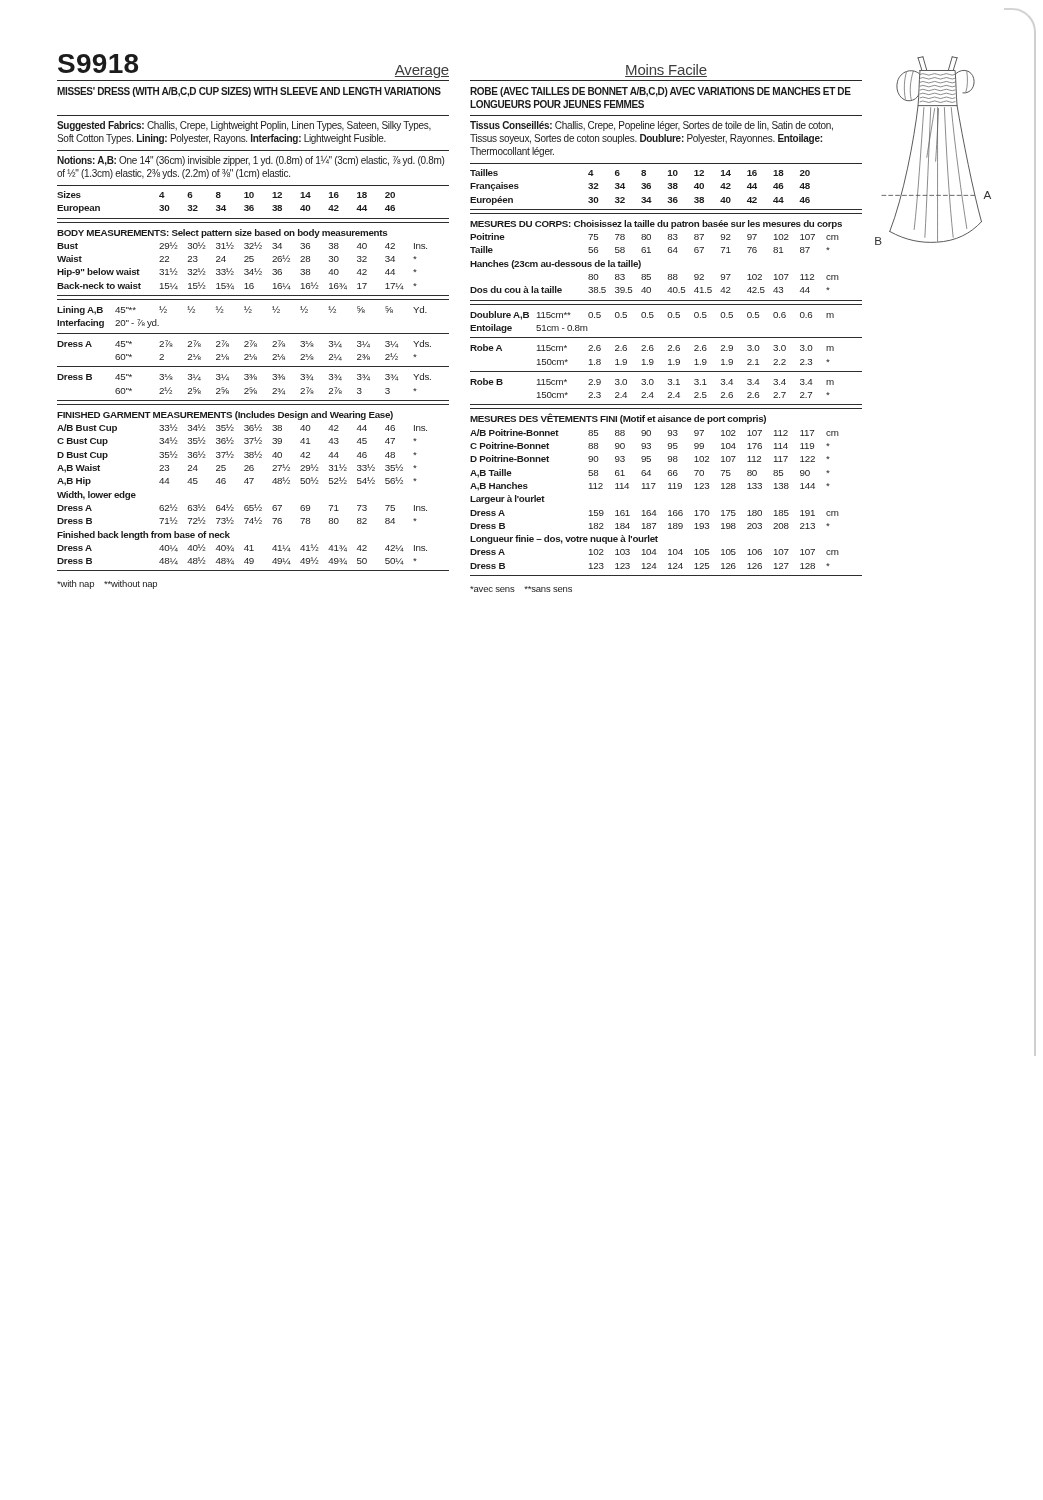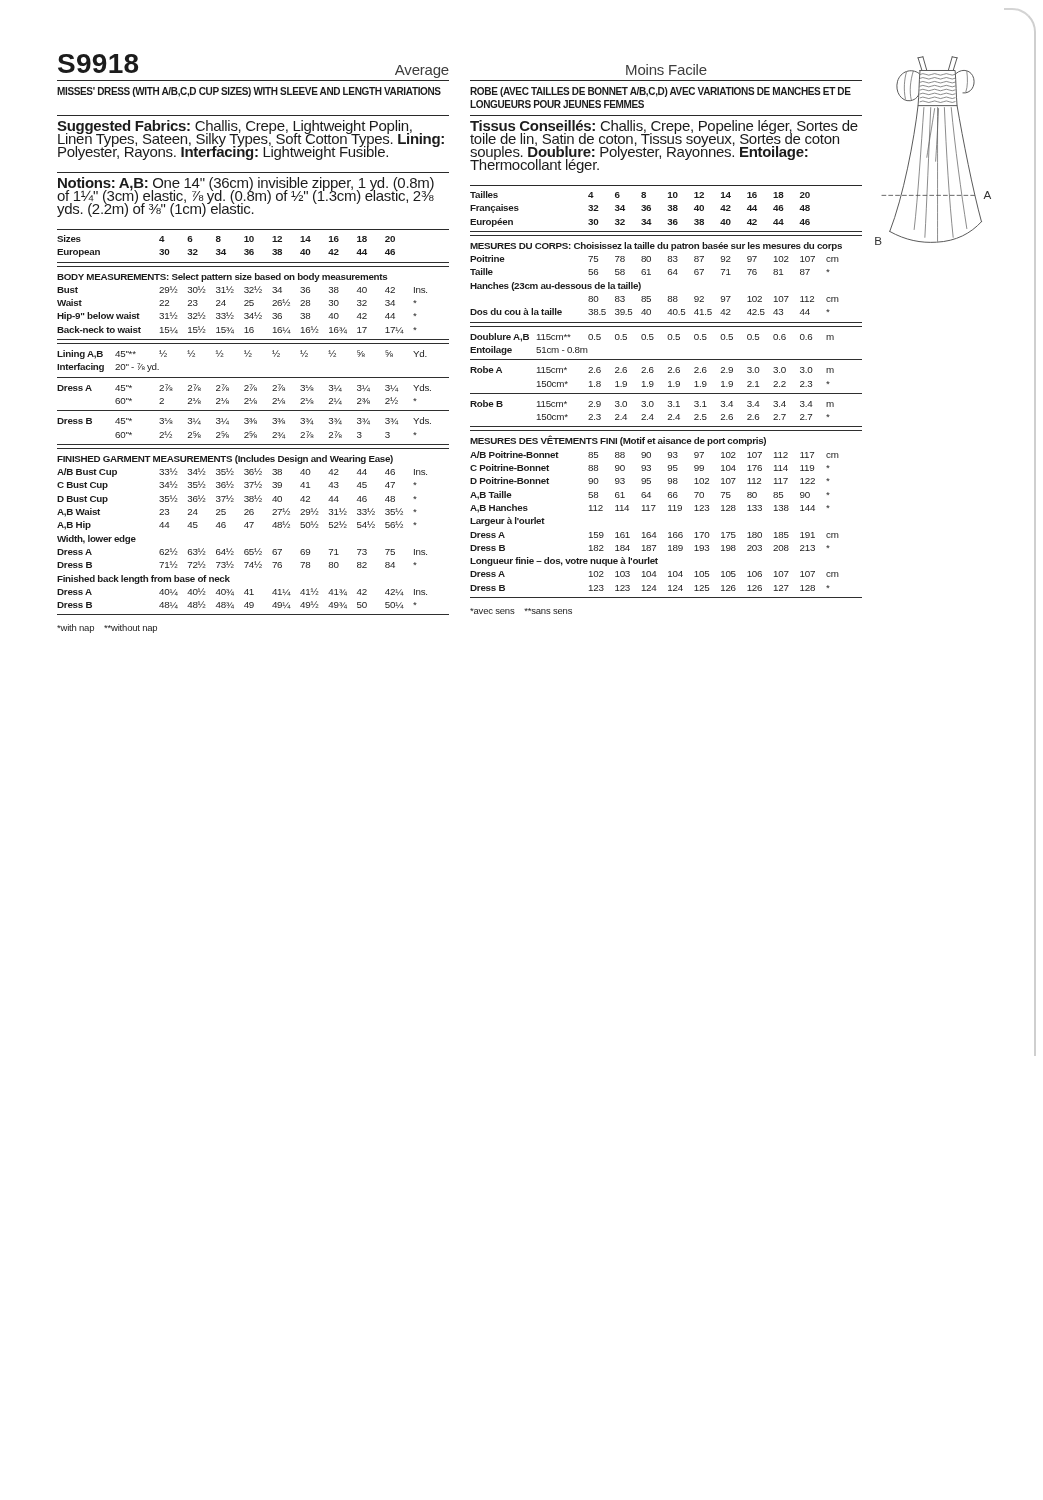--- a/index.html
+++ b/index.html
@@ -8,26 +8,26 @@
   .page-edge{position:absolute;left:1004px;top:8px;width:30px;height:1478px;
     border-top:2px solid #d4d4d4;border-right:2px solid #cfcfcf;border-bottom:1px solid #e3e3e3;
     border-top-right-radius:24px;border-bottom-right-radius:10px;}
   .col{position:absolute;top:46px;width:392px;}
   .col-en{left:57px;--nm:56px;--wd:42px;--lbl:100px;}
   .col-fr{left:470px;--nm:64px;--wd:50px;--lbl:116px;}
   .hdr{display:flex;justify-content:space-between;align-items:flex-end;height:32px;
     border-bottom:1.5px solid #2a2a2a;padding-bottom:2px;}
   .hdr-fr{justify-content:center;}
   .code{font-size:28px;font-weight:bold;letter-spacing:.3px;line-height:28px;}
-  .diff{font-size:15px;color:#3d3d3d;letter-spacing:-.2px;}
+  .diff{font-size:15px;color:#3d3d3d;letter-spacing:-.2px;text-decoration:underline;}
   .title{font-weight:bold;font-size:10px;line-height:13px;letter-spacing:-.35px;
     min-height:27px;padding:4px 0 3px;border-bottom:1px solid #2a2a2a;
     display:flex;flex-direction:column;justify-content:flex-start;}
-  .para{margin:0;font-size:15px;line-height:13px;letter-spacing:-.3px;
-    padding:3px 0 14px;border-bottom:1px solid #2a2a2a;}
+  .para{margin:0;font-size:10px;line-height:13px;letter-spacing:-.3px;
+    padding:3px 0 5px;border-bottom:1px solid #2a2a2a;}
   .para .b{font-weight:bold;}
   .rows{padding-top:2px;}
   .row{display:grid;grid-template-columns:var(--lbl) repeat(9,1fr) 36px;column-gap:2px;
     font-size:9.8px;line-height:13.3px;letter-spacing:-.25px;}
   .row2{grid-template-columns:var(--nm) var(--wd) repeat(9,1fr) 36px;}
   .row .label{font-weight:bold;white-space:nowrap;}
   .row .wd{white-space:nowrap;}
   .row .wspan{grid-column:2 / -1;white-space:nowrap;}
   .row .v{white-space:nowrap;}
   .row .v.bv{font-weight:bold;}

